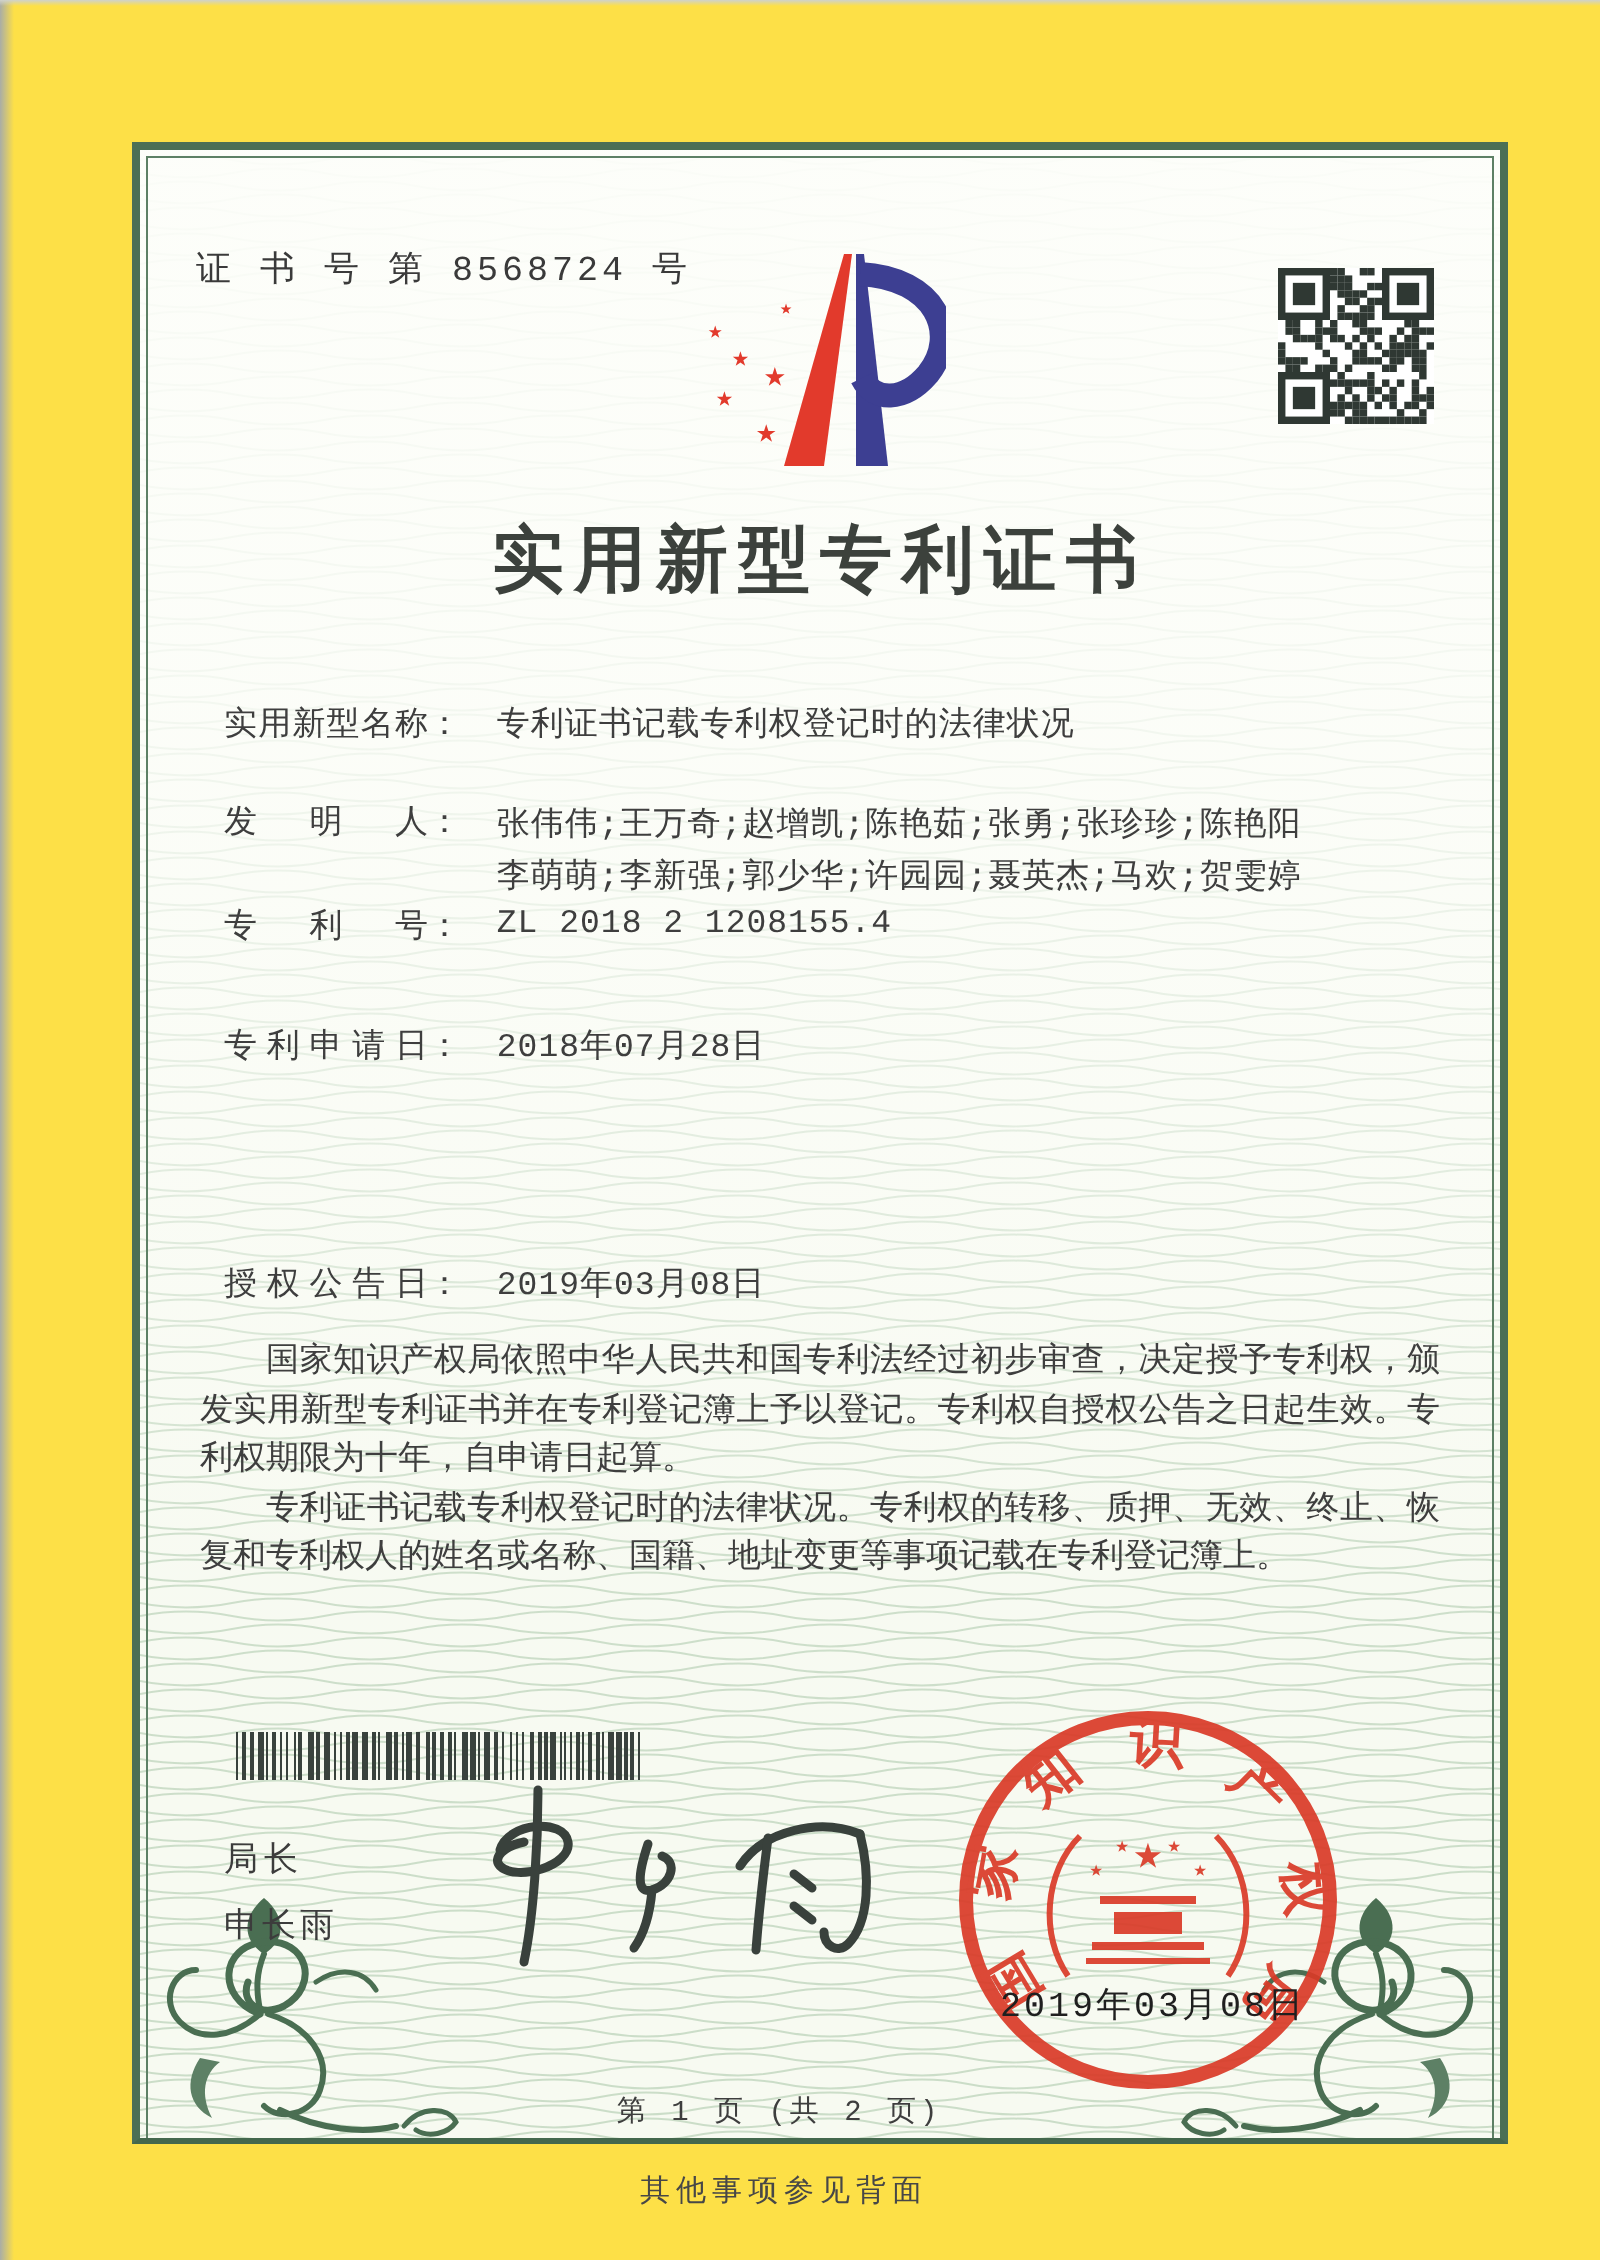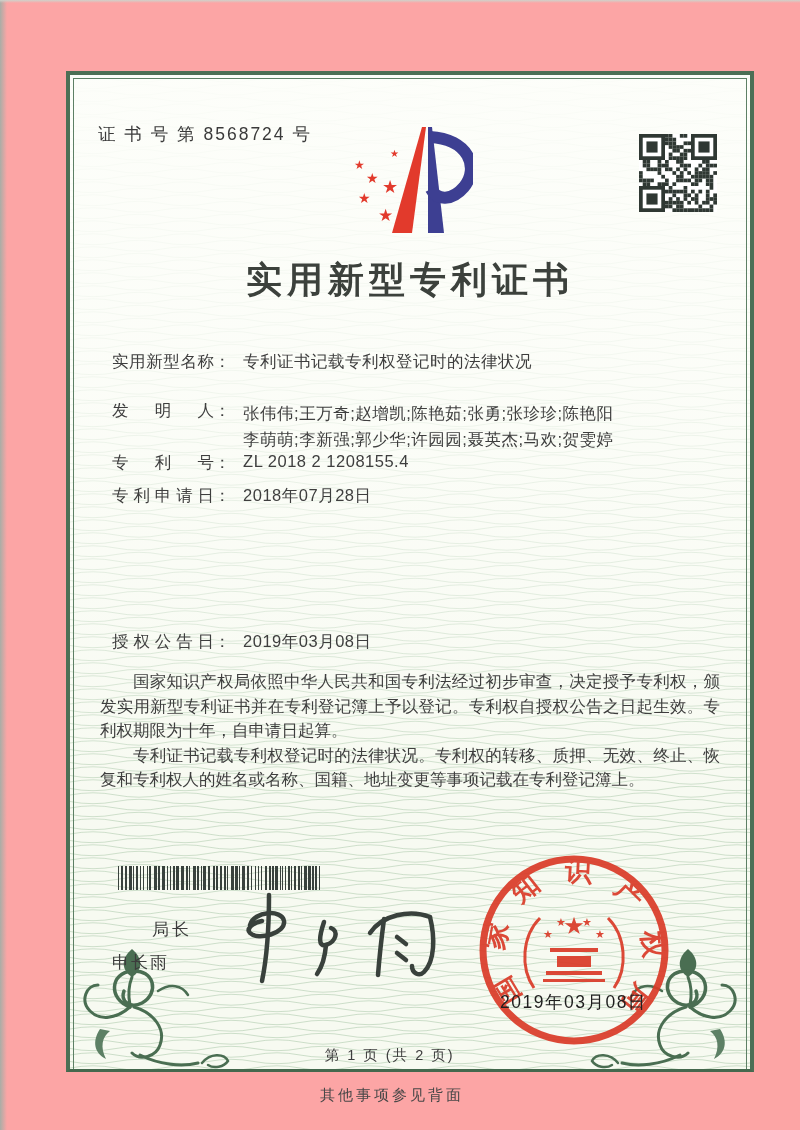--- a/index.html
+++ b/index.html
@@ -1,17 +1,17 @@
 <!DOCTYPE html>
 <html><head>
 <meta charset="utf-8">
 <style>
   html,body{margin:0;padding:0;background:#e9eae6;}
-  .page{position:relative;width:800px;height:1130px;background:#fca5a5;overflow:hidden;
-        font-family:Liberation Sans, sans-serif;color:#3c3c3c;}
+  .page{position:relative;width:800px;height:1130px;background:#fde047;overflow:hidden;
+        font-family:Liberation Mono, monospace;color:#3c3c3c;}
   .scan-edge-left{position:absolute;left:0;top:0;width:7px;height:100%;
         background:linear-gradient(90deg,#a9ada6,rgba(252,253,250,0));}
   .scan-edge-top{position:absolute;left:0;top:0;width:100%;height:3px;
         background:linear-gradient(180deg,#cfd2cb,rgba(252,253,250,0));}
   
   .frame{position:absolute;left:66px;top:71px;width:688px;height:1001px;
         border-top:4px solid #4c6f55;border-left:4px solid #4c6f55;border-right:4px solid #4c6f55;
         border-bottom:3px solid #44684d;background:#f7faf1;box-sizing:border-box;}
   .frame-inner{position:absolute;left:3px;top:3px;right:3px;bottom:0;
         border-top:1.5px solid #5d8065;border-left:1.5px solid #5d8065;border-right:1.5px solid #5d8065;
@@ -36,21 +36,21 @@
   .fcolon{vertical-align:top;}
   .fvalue{margin-left:8px;letter-spacing:.5px;vertical-align:top;}
   .vlines{display:inline-block;margin-left:8px;letter-spacing:.5px;vertical-align:top;line-height:26px;}
   .row.grant2{left:339px;}
   
   .body-text{position:absolute;left:30px;top:594px;width:620px;font-size:16.5px;
         line-height:24.6px;color:#3e3e3e;text-align:justify;}
   .body-text p{margin:0;text-indent:2em;}
   
   .barcode{position:absolute;left:48px;top:791px;}
-  .signoff-role{position:absolute;left:42px;top:843px;font-size:17px;letter-spacing:3px;margin-left:40px;}
+  .signoff-role{position:absolute;left:42px;top:843px;font-size:17px;letter-spacing:3px;}
   .signoff-name{position:absolute;left:42px;top:876px;font-size:17px;letter-spacing:2px;}
   .signature{position:absolute;left:152px;top:812px;}
   .seal{position:absolute;left:404px;top:775px;mix-blend-mode:multiply;z-index:3;}
   .seal-date{position:absolute;left:430px;top:915px;font-size:17.5px;letter-spacing:1.5px;
         color:#1f1f1f;z-index:4;}
   .page-info{position:absolute;left:0;top:971px;width:94%;text-align:center;font-size:14.5px;
         letter-spacing:2px;color:#3e3e3e;}
   .back-note{position:absolute;left:0;top:1086px;width:98%;text-align:center;font-size:15px;
         letter-spacing:3px;color:#474747;z-index:3;}
 </style>
@@ -443,21 +443,21 @@
           <span>张伟伟;王万奇;赵增凯;陈艳茹;张勇;张珍珍;陈艳阳</span><br>
           <span>李萌萌;李新强;郭少华;许园园;聂英杰;马欢;贺雯婷</span>
         </span>
       </div>
 
       <div class="row" style="top:377px">
         <span class="flabel">专利号</span><span class="fcolon">：</span>
         <span class="fvalue">ZL 2018 2 1208155.4</span>
       </div>
 
-      <div class="row" style="top:410px">
+      <div class="row" style="top:437px">
         <span class="flabel">专利申请日</span><span class="fcolon">：</span>
         <span class="fvalue">2018年07月28日</span>
       </div>
 
 
 
       <div class="row" style="top:556px">
         <span class="flabel">授权公告日</span><span class="fcolon">：</span>
         <span class="fvalue">2019年03月08日</span>
       </div>

